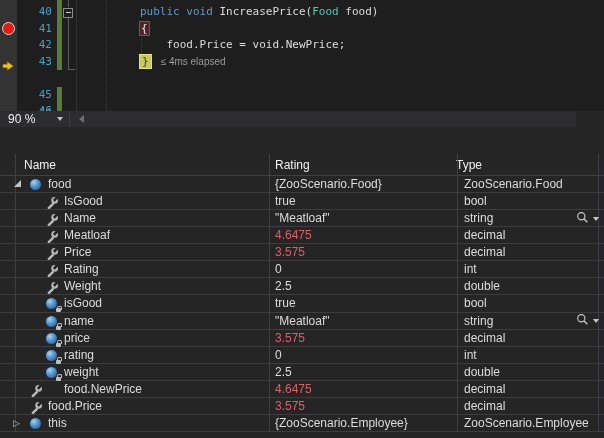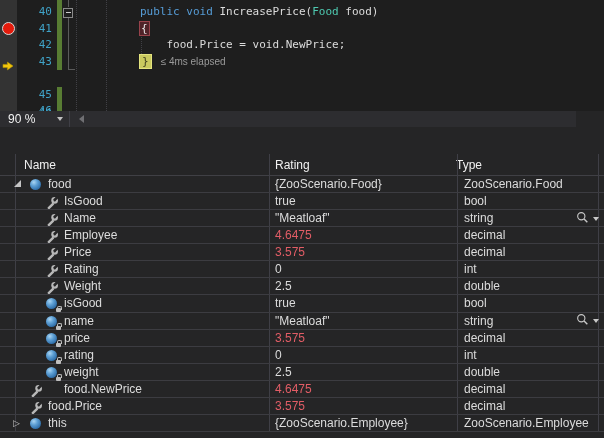--- a/index.html
+++ b/index.html
@@ -207,21 +207,21 @@
         </div>
         <div class="grow">
           <span class="ricon" style="left: 46px;"><svg width="13" height="13" viewBox="0 0 16 16">
               <g fill="#B8B8B8">
                 <rect x="1.2" y="10.8" width="9.5" height="3" rx="1" transform="rotate(-45 6 12.3)"></rect>
                 <circle cx="10.6" cy="5.4" r="4.1"></circle>
               </g>
               <rect x="11" y="-1" width="3.4" height="7.5" transform="rotate(45 12.7 2.7)" fill="#252526"></rect>
               <circle cx="10.6" cy="5.4" r="1.3" fill="#252526"></circle>
             </svg></span>
-          <span class="gname" style="left: 64px; max-width: 201px;">Employee</span>
+          <span class="gname" style="left: 64px; max-width: 201px;">Meatloaf</span>
           <span class="gval changed" style="left: 275px; max-width: 150px;">4.6475</span>
           <span class="gtype" style="left: 464px; max-width: 134px;">decimal</span>
         </div>
         <div class="grow">
           <span class="ricon" style="left: 46px;"><svg width="13" height="13" viewBox="0 0 16 16">
               <g fill="#B8B8B8">
                 <rect x="1.2" y="10.8" width="9.5" height="3" rx="1" transform="rotate(-45 6 12.3)"></rect>
                 <circle cx="10.6" cy="5.4" r="4.1"></circle>
               </g>
               <rect x="11" y="-1" width="3.4" height="7.5" transform="rotate(45 12.7 2.7)" fill="#252526"></rect>

